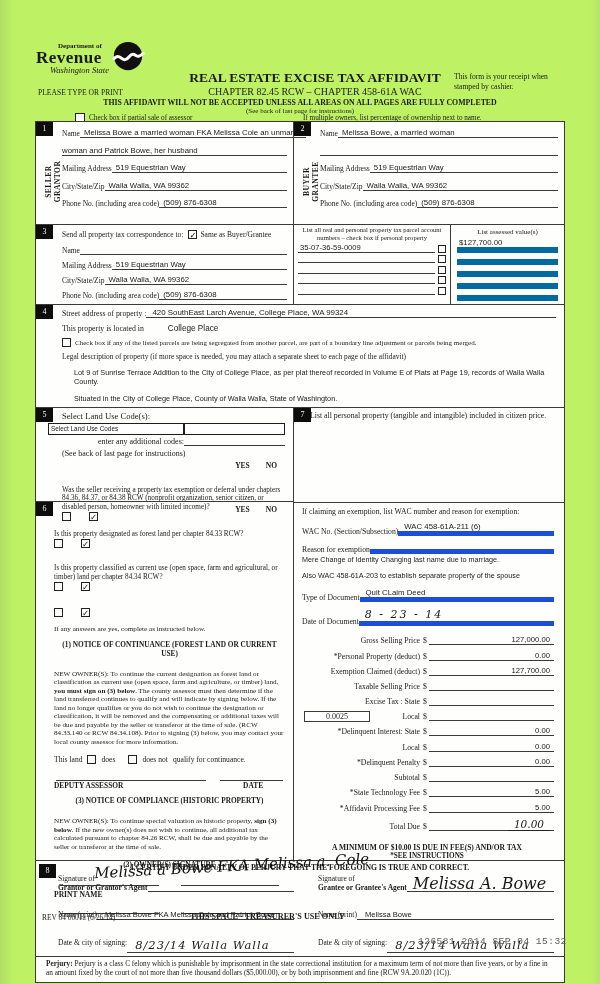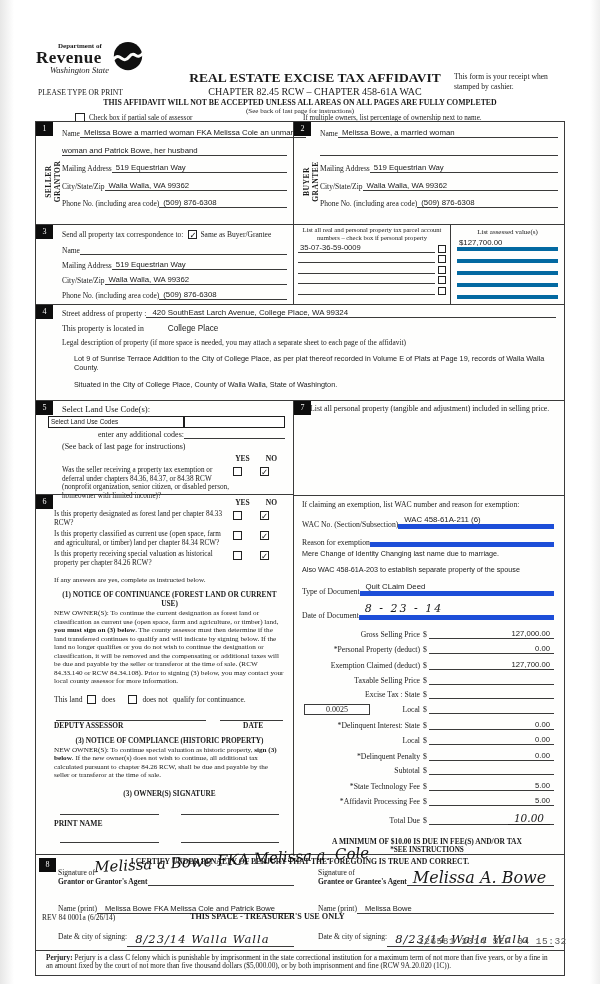--- a/index.html
+++ b/index.html
@@ -1,17 +1,17 @@
 <!DOCTYPE html>
 <html><head>
 <meta charset="utf-8">
 <style>
   * { margin:0; padding:0; box-sizing:border-box; }
   html,body { background:#e9e9e7; }
-  .page { position:relative; width:600px; height:984px; background:#ffffff;
+  .page { position:relative; width:600px; height:984px; background:#bef264;
           font-family:"Liberation Serif", serif; color:#1a1a1a; overflow:hidden;
           box-shadow:0 0 6px rgba(0,0,0,.25); }
   .edge-l { position:absolute; left:0; top:0; bottom:0; width:14px;
             background:linear-gradient(90deg, rgba(120,120,118,.18), rgba(0,0,0,0)); }
   .edge-r { position:absolute; right:0; top:0; bottom:0; width:10px;
             background:linear-gradient(270deg, rgba(120,120,118,.12), rgba(0,0,0,0)); }
   .hand { font-family:"DejaVu Serif", serif; font-style:italic; }
 
   
   .logo { position:absolute; left:36px; top:42px; display:flex; align-items:flex-start; }
@@ -50,21 +50,21 @@
 
   .rowB { display:flex; border-top:1px solid #3a3a3a; min-height:67px; }
   .parcels { width:157px; border-right:1px solid #3a3a3a; padding:1px 4px 3px 4px; }
   .parcels .hdr { font-size:6.6px; text-align:center; line-height:7.6px; }
   .prow { display:flex; align-items:flex-end; gap:3px; margin-top:1.5px; }
   .prow .u { flex:1; border-bottom:1px solid #3a3a3a; font-family:"Liberation Sans",sans-serif;
              font-size:7.6px; min-height:9px; padding-left:2px; }
   .prow .cb { width:8px; height:8px; }
   .assessed { flex:1; padding:1px 6px 3px 6px; }
   .assessed .hdr { font-size:7px; text-align:center; margin-top:2px; }
-  .arow { border-bottom:4px solid #0369a1; font-family:"Liberation Sans",sans-serif; font-size:7.8px;
+  .arow { border-bottom:6px solid #0369a1; font-family:"Liberation Sans",sans-serif; font-size:7.8px;
           min-height:10.5px; margin-top:1.5px; padding-left:2px; }
 
   .rowC { border-top:1px solid #3a3a3a; position:relative; padding:3px 8px 4px 26px; min-height:96px; }
   .street { display:flex; align-items:flex-end; font-size:7.8px; }
   .street .u { flex:1; border-bottom:1px solid #3a3a3a; font-family:"Liberation Sans",sans-serif; font-size:7.9px; padding-left:6px; }
   .located { font-size:7.8px; margin-top:6px; }
   .located .val { font-family:"Liberation Sans",sans-serif; font-size:8.2px; margin-left:22px; }
   .segrow { display:flex; gap:4px; align-items:center; font-size:7px; margin-top:5px; }
   .legal { font-size:7.4px; margin-top:5px; }
   .lot { font-family:"Liberation Sans",sans-serif; font-size:7.3px; line-height:8.8px; margin:8px 10px 0 12px; }
@@ -77,27 +77,27 @@
   .s5 { position:relative; padding:3px 8px 4px 26px; height:93px; }
   .s5 .t { font-size:8.6px; }
   .dd { border:1.5px solid #1d1d1d; height:12px; display:flex; margin:2px 0 2px -14px; background:#fff; }
   .dd1 { width:58%; border-right:2px solid #1d1d1d; font-family:"Liberation Sans",sans-serif;
          font-size:6.4px; line-height:9px; padding-left:2px; }
   .dd2 { flex:1; }
   .addl { display:flex; font-size:8px; margin-top:2px;padding-left:36px; }
   .addl .u { flex:1; border-bottom:1px solid #3a3a3a; }
   .seeback { font-size:8px; margin-top:3px; }
   .ynhdr { display:flex; justify-content:flex-end; gap:16px; font-size:7.5px; font-weight:bold; margin:3px 8px 1px 0; }
-  .qrow { display:flex; font-size:7.2px; line-height:8.6px; margin-top:3px; }
+  .qrow { display:flex; font-size:7.2px; line-height:8.6px; margin-top:16px;flex-direction:column; }
   .qrow .qt { flex:1; padding-right:4px; }
   .qrow .qc { width:52px; display:flex; gap:18px; align-items:flex-start; padding-top:1px; }
 
   .s6 { position:relative; border-top:1px solid #3a3a3a; padding:1px 8px 4px 18px; height:337px; }
   .notice-t { text-align:center; font-weight:bold; font-size:7.3px; margin-top:6px; }
-  .notice-p { font-size:7.15px; line-height:8.5px; margin-top:1px; text-align:left; }
+  .notice-p { font-size:7.15px; line-height:8.5px; margin-top:12px; text-align:left; }
   .thisland { display:flex; align-items:center; gap:5px; font-size:7.6px; margin-top:9px; }
   .dlines { display:flex; gap:14px; margin-top:16px; padding:0 2px; }
   .dlines .l1 { flex:2.4; border-bottom:1px solid #3a3a3a; }
   .dlines .l2 { flex:1; border-bottom:1px solid #3a3a3a; }
   .dlabels { display:flex; gap:14px; font-size:7.4px; font-weight:bold; }
   .dlabels .l1 { flex:2.4; text-align:left; }
   .dlabels .l2 { flex:1; text-align:center; }
   .slines { display:flex; gap:22px; margin-top:16px; padding:0 6px; }
   .slines span { flex:1; border-bottom:1px solid #3a3a3a; }
   .printname { font-weight:bold; font-size:7.6px; margin-top:4px; }
@@ -295,20 +295,24 @@
     <div class="rowC">
       <div class="numbox">4</div>
       <div class="street">
         <span>Street address of property :</span>
         <span class="u">420 SouthEast Larch Avenue, College Place, WA 99324</span>
       </div>
       <div class="located">
         <span>This property is located in</span>
         <span class="val">College Place</span>
       </div>
+      <div class="segrow">
+        <span class="cb"></span>
+        <span>Check box if any of the listed parcels are being segregated from another parcel, are part of a boundary line adjustment or parcels being merged.</span>
+      </div>
       <div class="legal">Legal description of property (if more space is needed, you may attach a separate sheet to each page of the affidavit)</div>
       <div class="lot">Lot 9 of Sunrise Terrace Addition to the City of College Place, as per plat thereof recorded in Volume E of Plats at Page 19, records of Walla Walla County.</div>
       <div class="situated">Situated in the City of College Place, County of Walla Walla, State of Washington.</div>
     </div>
 
     <div class="rowD">
       <div class="colL">
 
         <div class="s5">
           <div class="numbox">5</div>
@@ -349,21 +353,20 @@
             </span>
           </div>
           <div class="qrow">
             <span class="qt">Is this property classified as current use (open space, farm and agricultural, or timber) land per chapter 84.34 RCW?</span>
             <span class="qc">
               <span class="cb"></span>
               <span class="cb">✓</span>
             </span>
           </div>
           <div class="qrow">
-            <span class="qt">Is this property receiving special valuation as historical property per chapter 84.26 RCW?</span>
             <span class="qc">
               <span class="cb"></span>
               <span class="cb">✓</span>
             </span>
           </div>
           <div class="notice-p" style="margin-top:8px;">If any answers are yes, complete as instructed below.</div>
           <div class="notice-t">(1) NOTICE OF CONTINUANCE (FOREST LAND OR CURRENT USE)</div>
           <div class="notice-p"><span>NEW OWNER(S): To continue the current designation as forest land or classification as current use (open space, farm and agriculture, or timber) land, </span><b>you must sign on (3) below</b><span>. The county assessor must then determine if the land transferred continues to qualify and will indicate by signing below. If the land no longer qualifies or you do not wish to continue the designation or classification, it will be removed and the compensating or additional taxes will be due and payable by the seller or transferor at the time of sale. (RCW 84.33.140 or RCW 84.34.108). Prior to signing (3) below, you may contact your local county assessor for more information.</span></div>
           <div class="thisland">
             <span>This land</span>
@@ -392,21 +395,21 @@
           <div class="slines" style="margin-top:14px;">
               <span></span>
               <span></span>
             </div>
         </div>
       </div>
 
       <div class="colR">
         <div class="s7">
           <div class="numbox">7</div>
-          <div>List all  personal property (tangible and adjustment) included in selling price.</div>
+          <div>List all  personal property (tangible and intangible) included in citizen price.</div>
         </div>
 
         <div class="exem">
           <div>If claiming an exemption, list WAC number and reason for exemption:</div>
           <div class="exrow">
             <span>WAC No. (Section/Subsection)</span>
             <span class="u">WAC 458-61A-211 (6)</span>
           </div>
           <div class="exrow" style="margin-top:8px;">
             <span>Reason for exemption</span>

